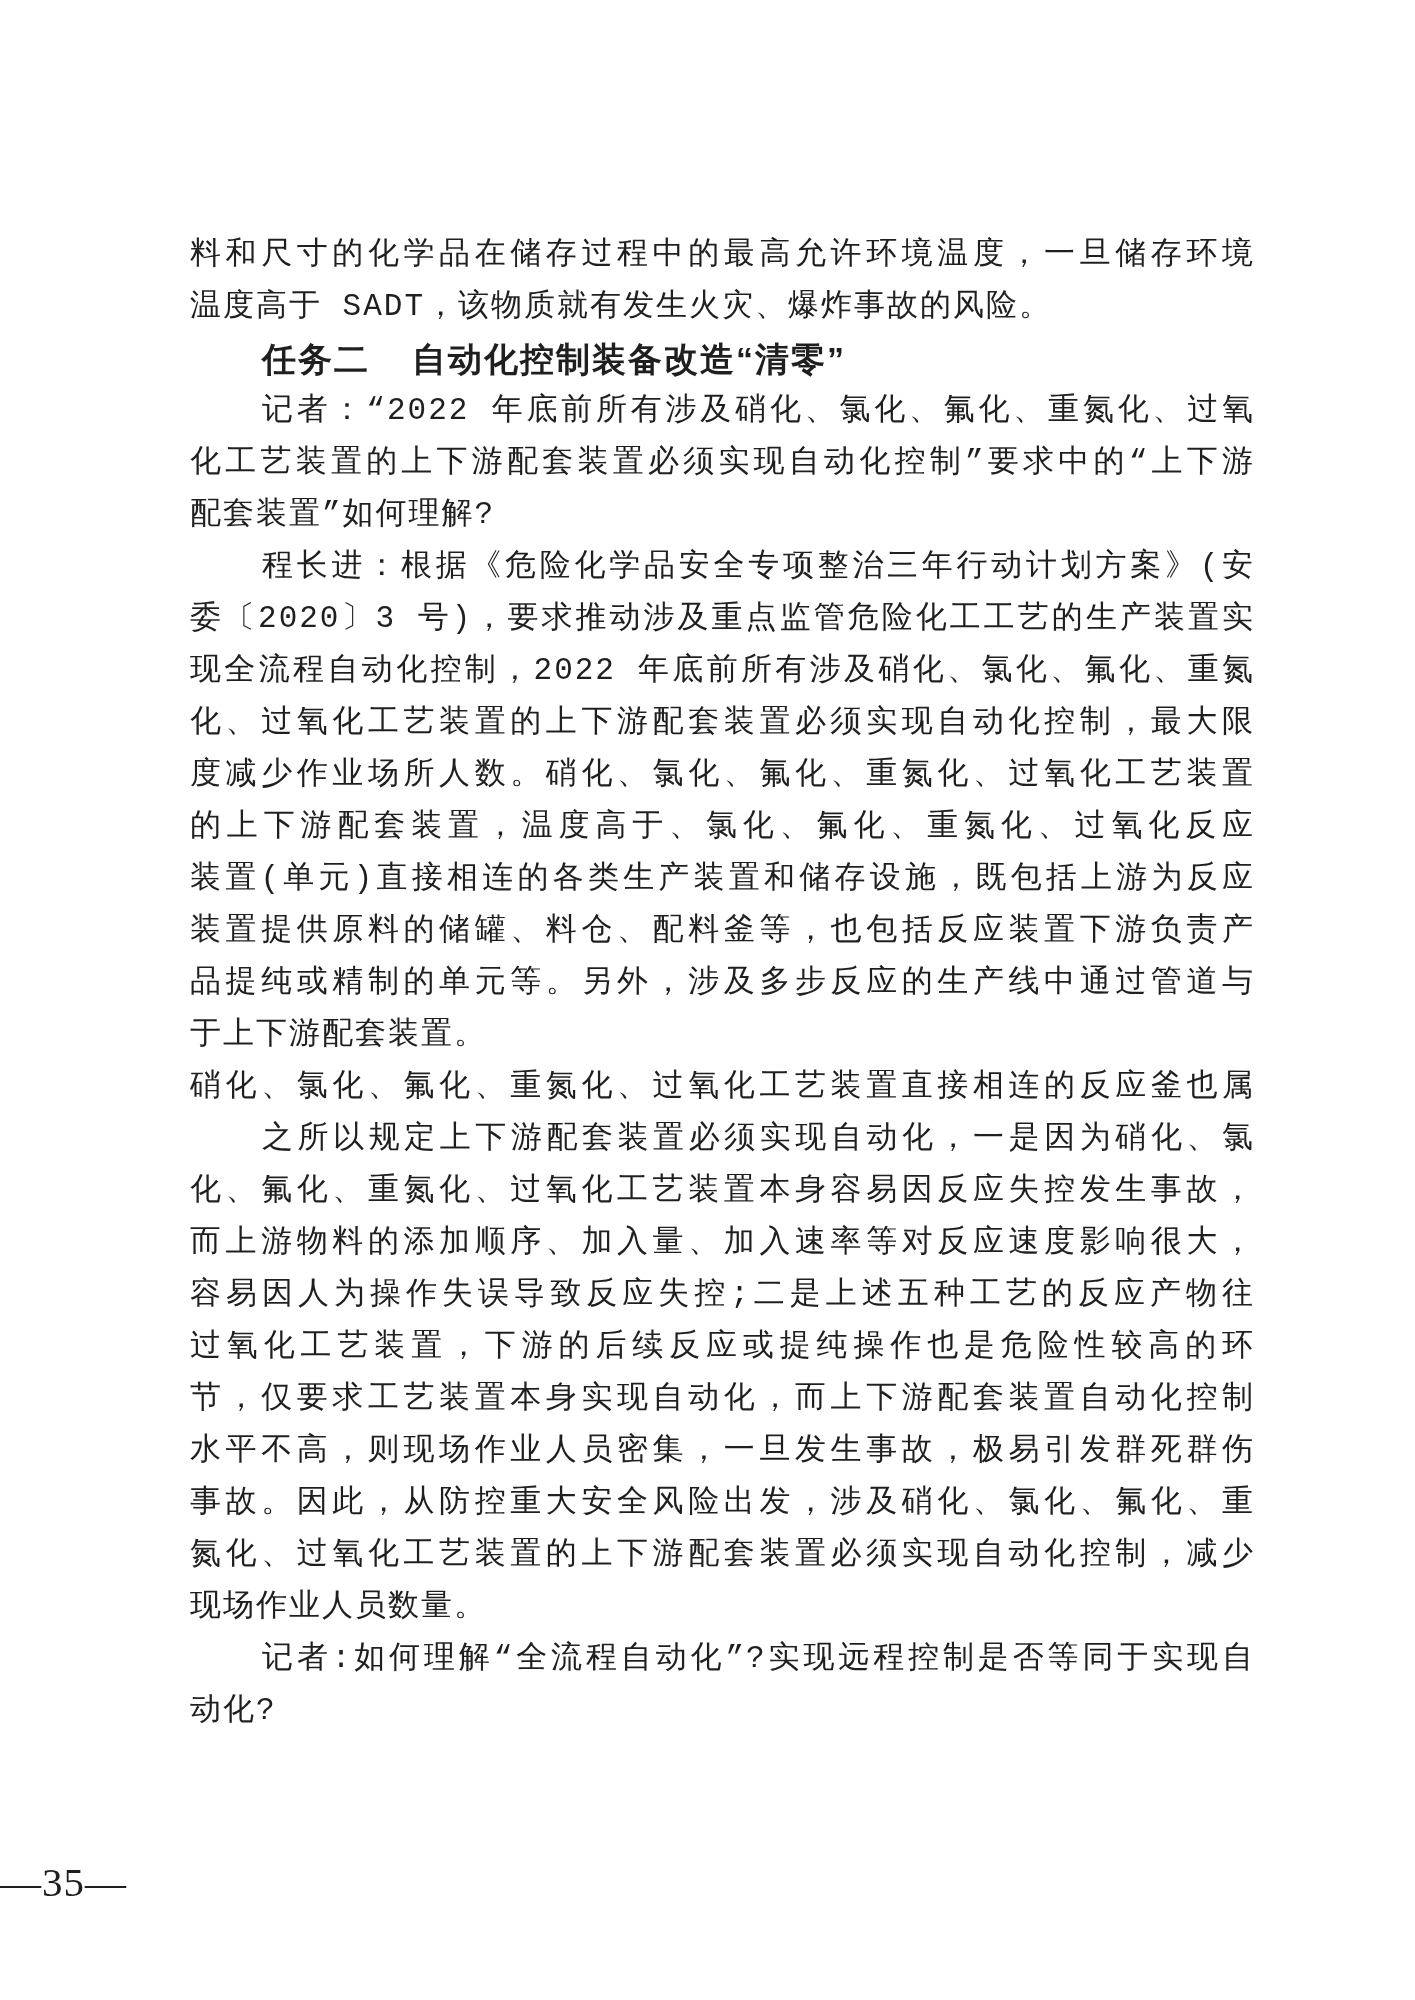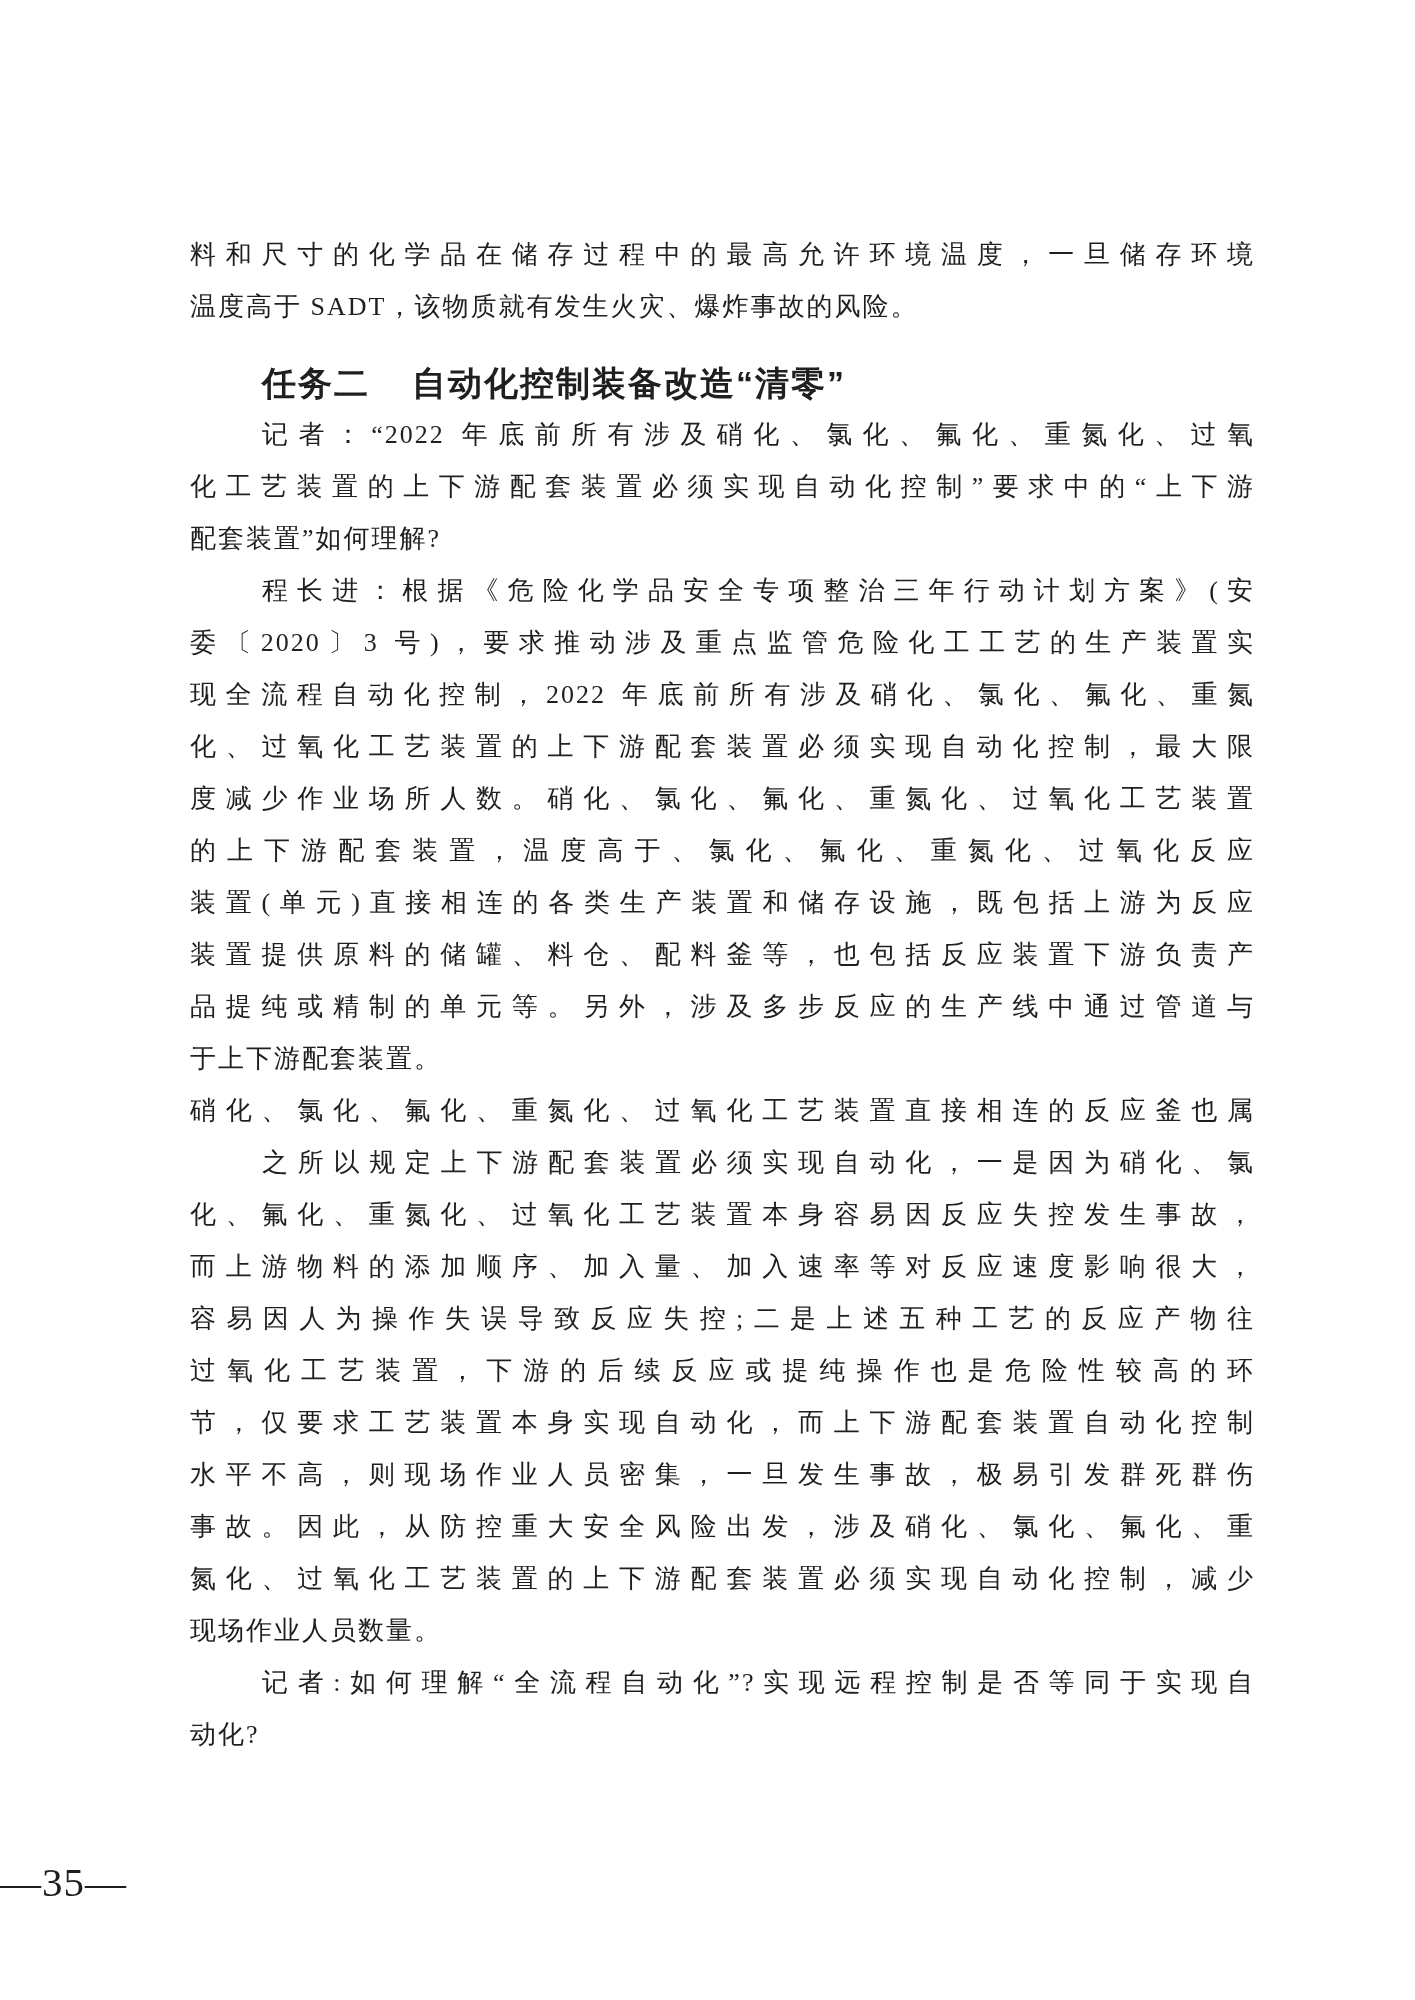--- a/index.html
+++ b/index.html
@@ -18,44 +18,44 @@
   }
   .text-block {
     position: absolute;
     left: 190px;
     top: 229px;
     width: 1065px;
   }
   .line {
     height: 52px;
     line-height: 52px;
-    font-size: 26px;
+    font-size: 31px;
     letter-spacing: 2px;
     text-align: justify;
     text-align-last: justify;
     overflow: hidden;
     white-space: nowrap;
+    font-family: Liberation Mono, monospace;
   }
   .line.end {
     text-align: left;
     text-align-last: left;
   }
   .line.indent {
     text-indent: 72px;
   }
   .heading-line {
     height: 52px;
     line-height: 52px;
     padding-left: 72px;
     font-size: 34px;
     font-weight: 700;
     font-family: "Liberation Sans", "DejaVu Sans", sans-serif;
     letter-spacing: 2px;
     white-space: nowrap;
-    margin-top: 24px;
   }
   .heading-num {
     margin-right: 42px;
   }
   .page-number {
     position: absolute;
     top: 1856px;
     left: 0;
     width: 100%;
     height: 52px;

